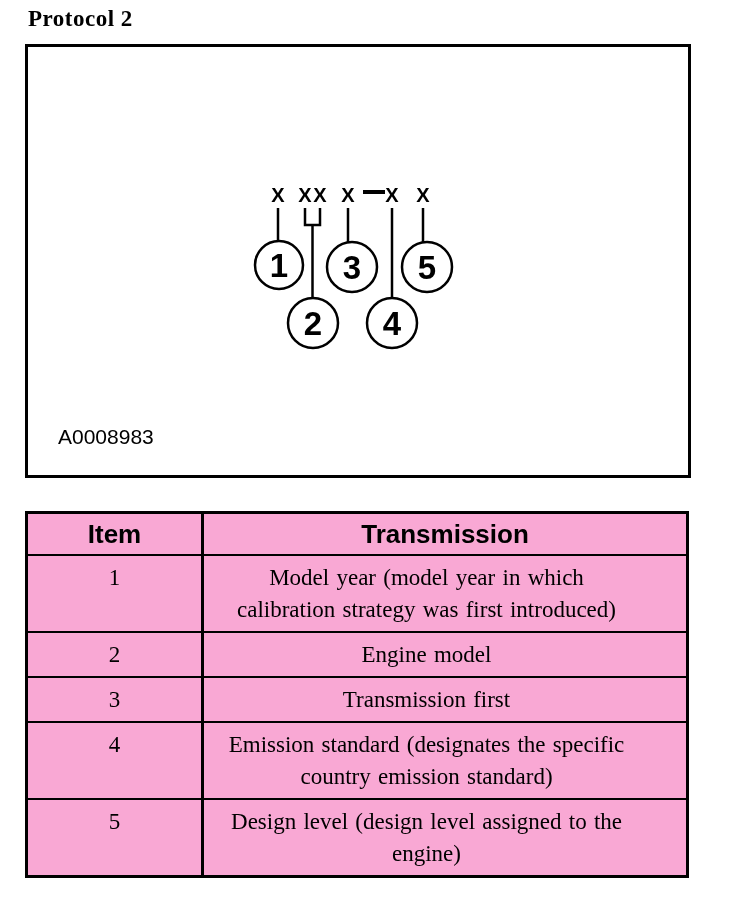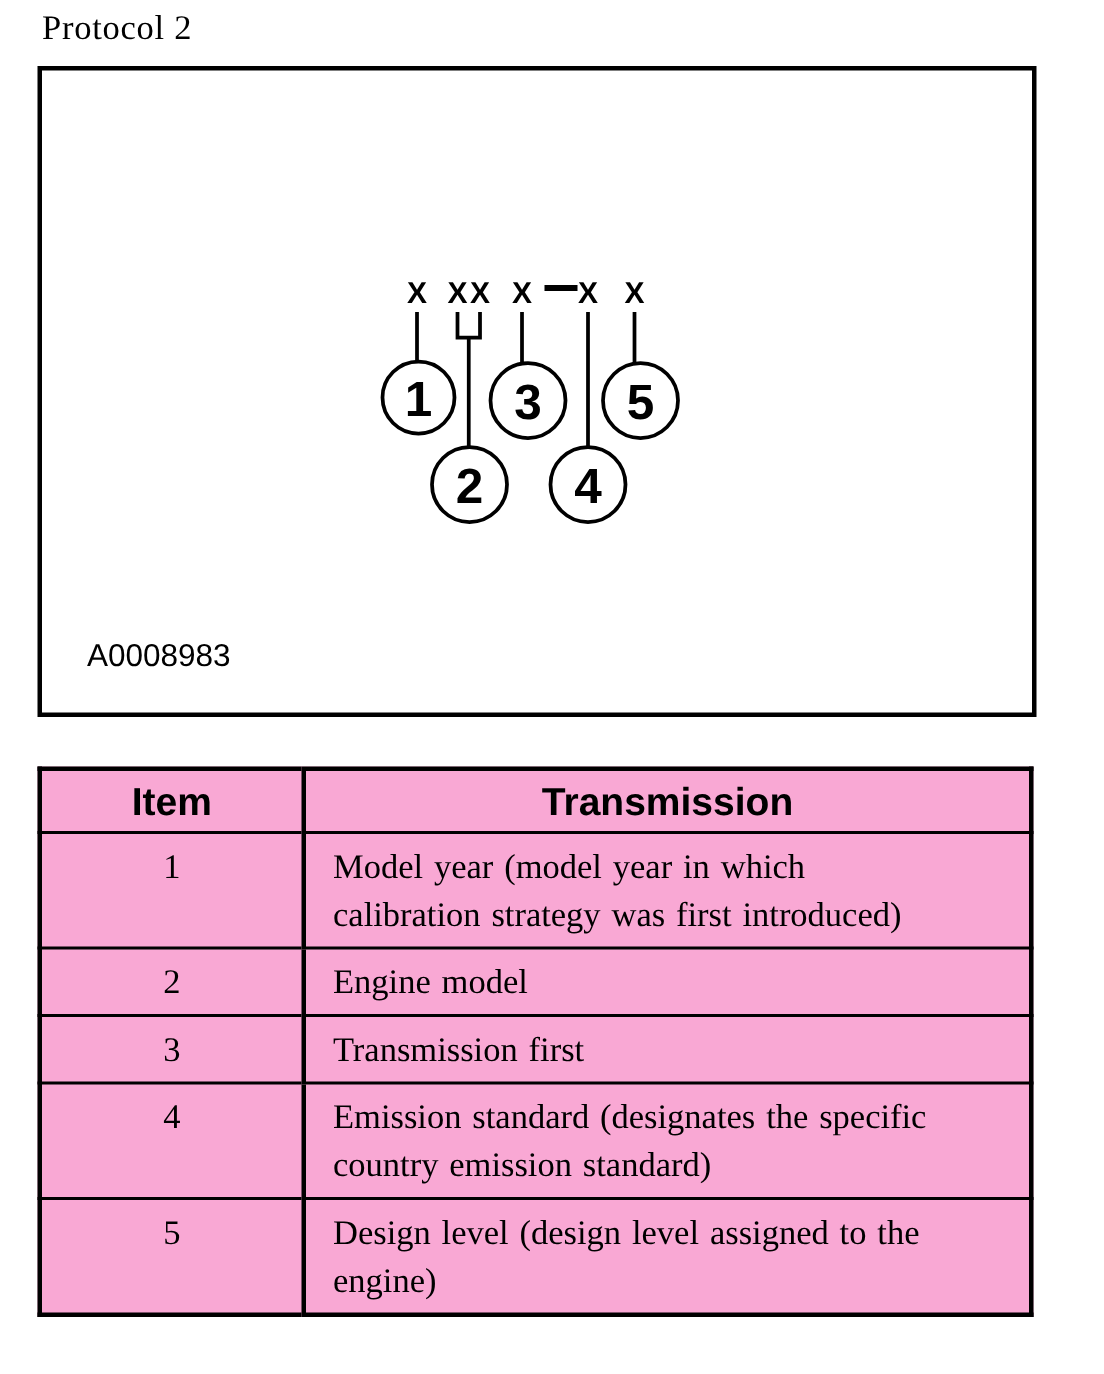--- a/index.html
+++ b/index.html
@@ -9,21 +9,21 @@
     position: relative;
     font-family: "Liberation Serif", serif;
     color: #000000;
     overflow: hidden;
   }
   .page-title {
     position: absolute;
     left: 28px; top: 6px;
     font-family: "Liberation Serif", serif;
     font-size: 23px;
-    font-weight: normal;
+    font-weight: bold;
     letter-spacing: 0.5px;
     margin: 0;
   }
   .figure-box {
     position: absolute;
     left: 25px; top: 44px;
     width: 666px; height: 434px;
     border: 3px solid #000000;
     box-sizing: border-box;
     background: #ffffff;
@@ -74,20 +74,21 @@
     text-align: center;
     vertical-align: top;
     padding: 6px 0 5px 0;
     line-height: 32px;
   }
   .spec-table td.desc-cell {
     vertical-align: top;
     padding: 6px 55px 5px 18px;
     line-height: 32px;
     word-spacing: 1.5px;
+    text-align: center;
   }
   .spec-table td.item-cell, .spec-table th.item-head { border-right: 3px solid #000000; }
 </style>
 </head>
 <body>
 
 <h1 class="page-title">Protocol 2</h1>
 
 <div class="figure-box">
   <svg width="660" height="428" viewBox="0 0 660 428">

